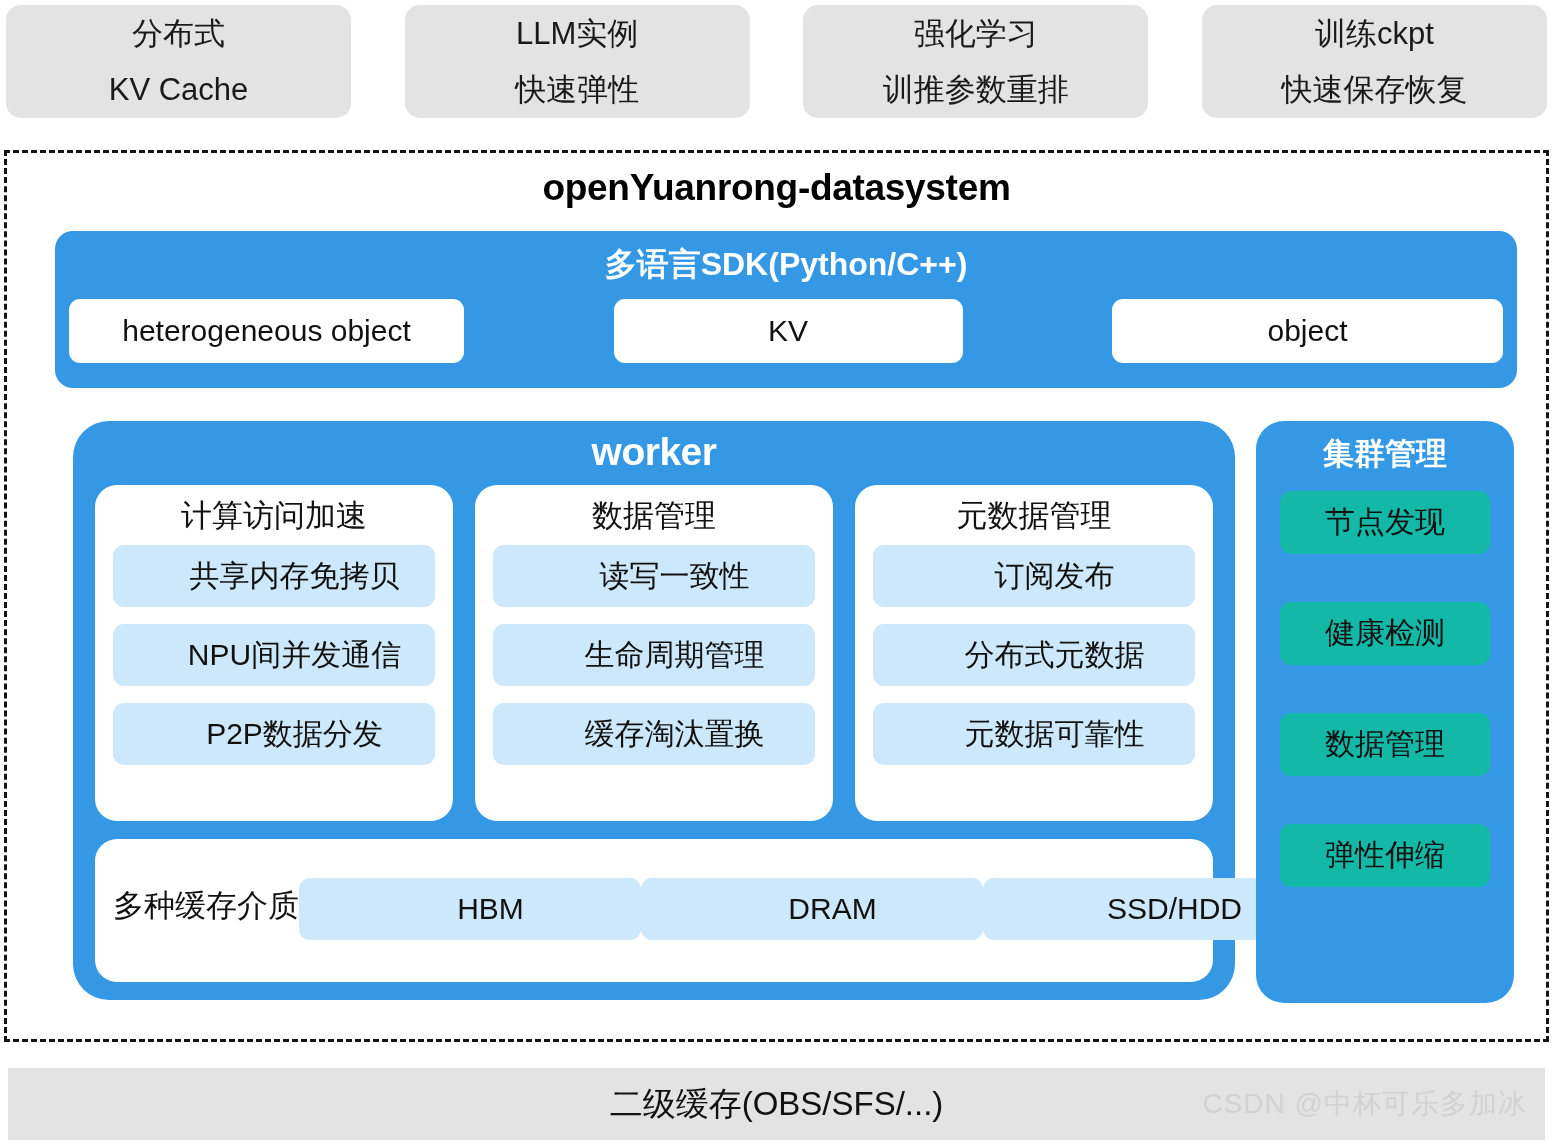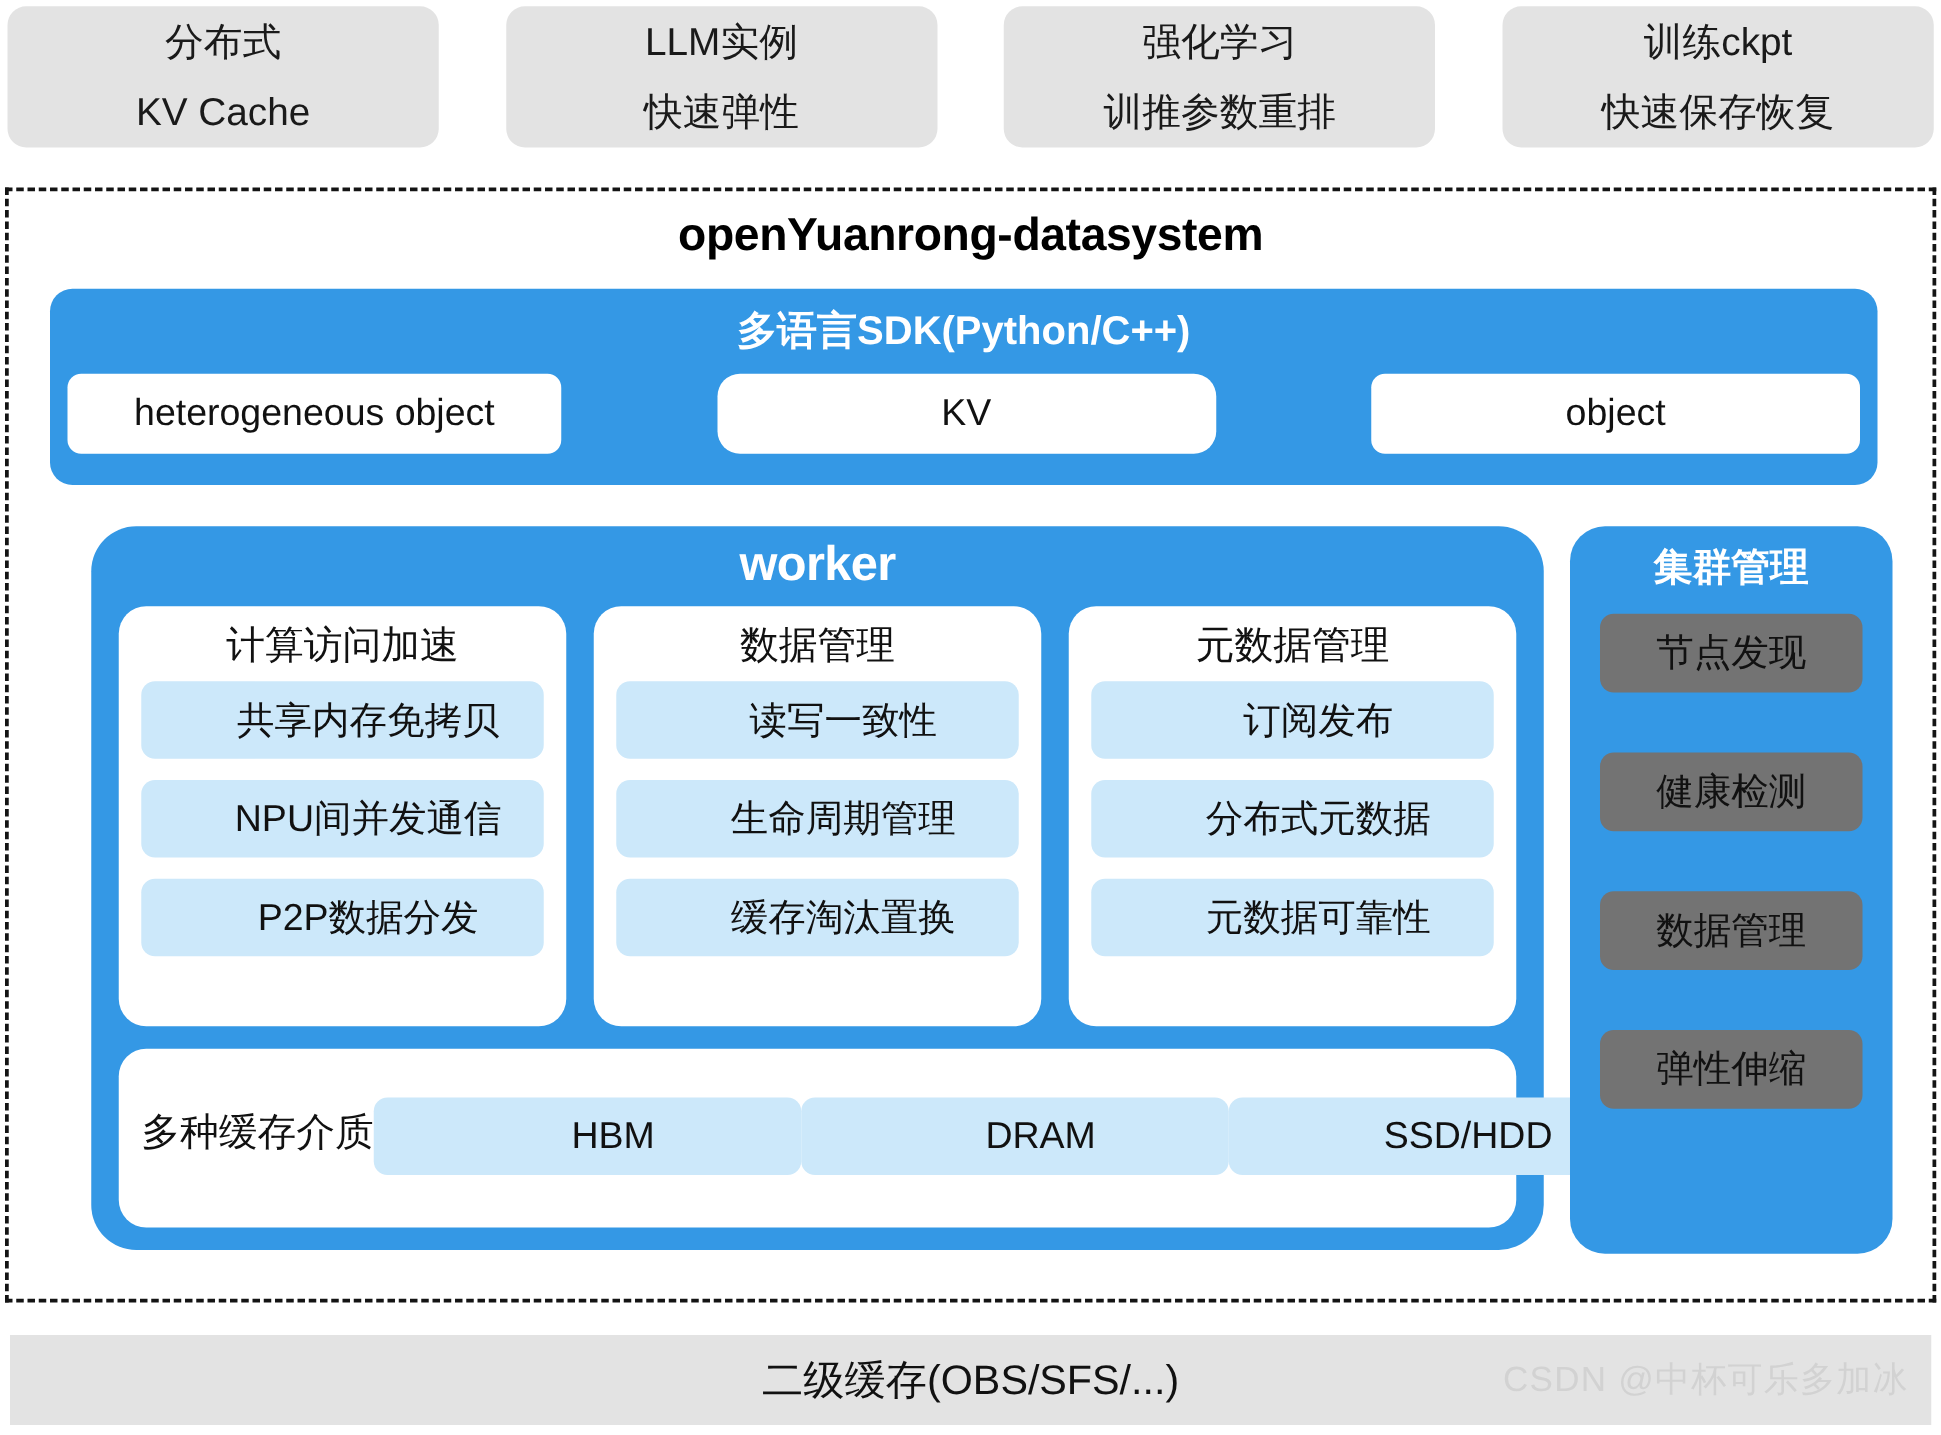--- a/index.html
+++ b/index.html
@@ -61,21 +61,21 @@
     text-align: center;
     font-size: 37px;
     font-weight: bold;
     color: #000000;
     letter-spacing: -0.3px;
   }
 
   
   .sdk-band {
     position: absolute;
-    left: 33px; top: 78px;
+    left: 48px; top: 78px;
     width: 1462px;
     height: 157px;
     background: #3498e5;
     border-radius: 18px;
   }
   .sdk-title {
     position: absolute;
     left: 0; top: 12px;
     width: 100%;
     text-align: center;
@@ -95,21 +95,21 @@
     background: #ffffff;
     border-radius: 11px;
     display: flex;
     align-items: center;
     justify-content: center;
     font-size: 30px;
     color: #111111;
     white-space: nowrap;
   }
   .sdk-item.w0 { width: 395px; }
-  .sdk-item.w1 { width: 399px; border-radius: 18px; }
+  .sdk-item.w1 { width: 349px; }
   .sdk-item.w2 { width: 391px; }
 
   
   .worker-panel {
     position: absolute;
     left: 66px; top: 268px;
     width: 1162px;
     height: 579px;
     background: #3498e5;
     border-radius: 36px;
@@ -206,21 +206,21 @@
   .cluster-title {
     font-size: 31px;
     font-weight: bold;
     color: #ffffff;
     margin-bottom: 16px;
     white-space: nowrap;
   }
   .cluster-item {
     width: 100%;
     height: 63px;
-    background: #737373;
+    background: #14b8a6;
     border-radius: 11px;
     display: flex;
     align-items: center;
     justify-content: center;
     font-size: 30px;
     color: #111111;
     margin-bottom: 48px;
     white-space: nowrap;
   }
   .cluster-item:last-child { margin-bottom: 0; }

